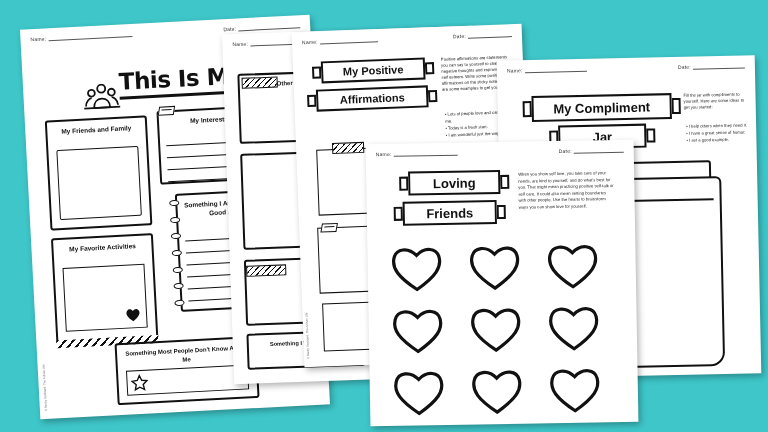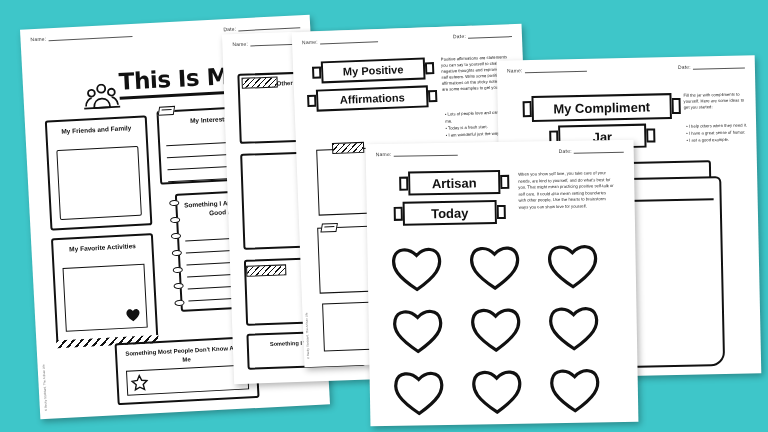--- a/index.html
+++ b/index.html
@@ -331,24 +331,24 @@
           <span>Name:</span>
           <span class="rule" style="width:64px"></span>
         </span>
       <span class="ln">
           <span>Date:</span>
           <span class="rule" style="width:50px"></span>
         </span>
     </div>
 
     <div class="banner" style="left:42px;top:28px;width:92px;height:24px;font-size:13px;">
-      <span>Artisan</span>
+      <span>Loving</span>
     </div>
     <div class="banner" style="left:36px;top:58px;width:94px;height:24px;font-size:13px;">
-      <span>Today</span>
+      <span>Friends</span>
     </div>
 
     <div class="bodytext" style="left:152px;top:30px;width:96px;line-height:6.5px;">When you show self love, you take care of your needs, are kind to yourself, and do what's best for you. That might mean practicing positive self-talk or self care. It could also mean setting boundaries with other people. Use the hearts to brainstorm ways you can show love for yourself.</div>
 
     <svg class="heart" style="left:22px;top:100px;" viewBox="0 0 54 48">
         <path d="M27 46C8 33 2 24 4.5 14 6.7 5 18.5 3 27 12c8.5-9 20.3-7 22.5 2C52 24 46 33 27 46z" fill="none" stroke="#111" stroke-width="3.2"></path>
       </svg>
     <svg class="heart" style="left:100px;top:100px;" viewBox="0 0 54 48">
         <path d="M27 46C8 33 2 24 4.5 14 6.7 5 18.5 3 27 12c8.5-9 20.3-7 22.5 2C52 24 46 33 27 46z" fill="none" stroke="#111" stroke-width="3.2"></path>
       </svg>

